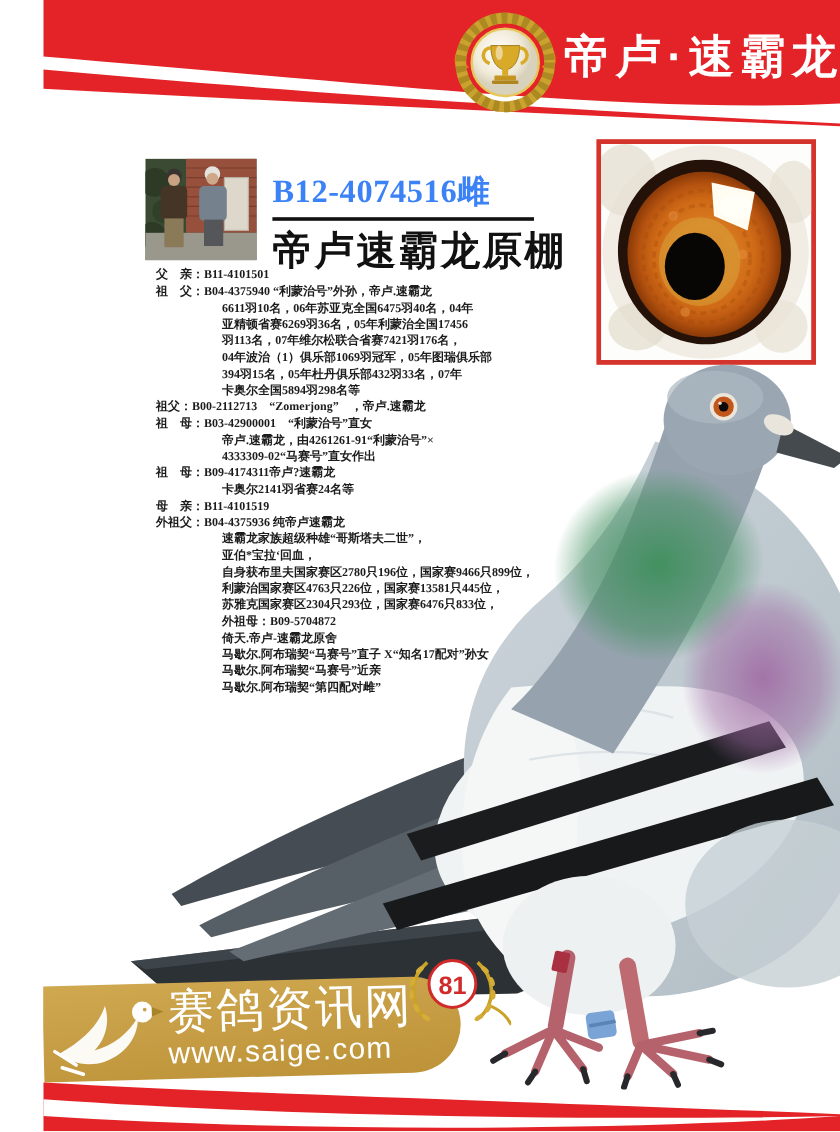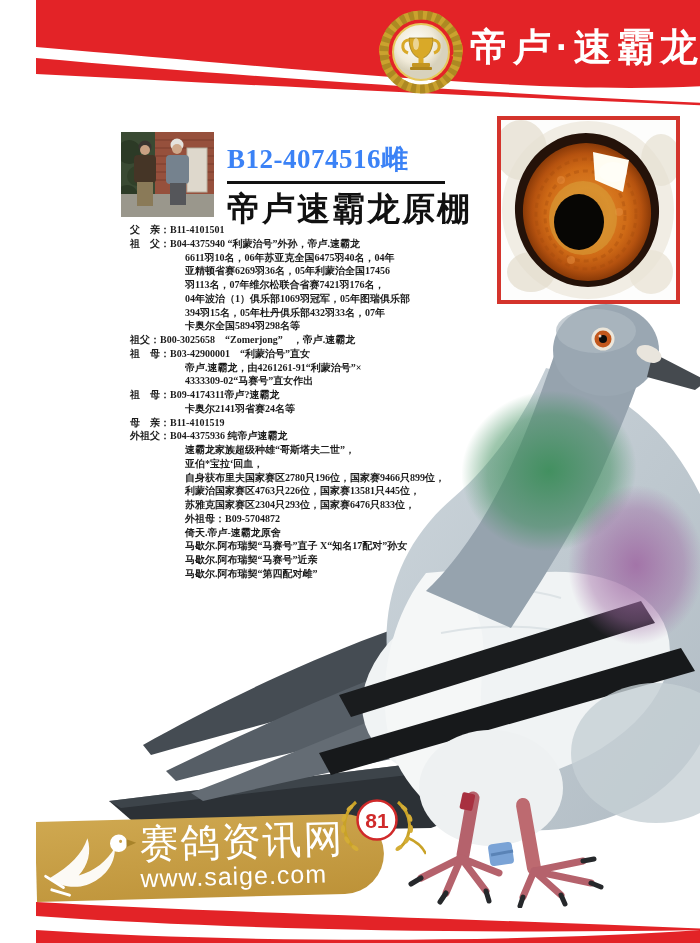--- a/index.html
+++ b/index.html
@@ -154,21 +154,21 @@
 
   <div class="pedigree" id="pedigree">
       <div class="pline ind0">父　亲：B11-4101501</div>
       <div class="pline ind0">祖　父：B04-4375940 “利蒙治号”外孙，帝卢.速霸龙</div>
       <div class="pline ind1">6611羽10名，06年苏亚克全国6475羽40名，04年</div>
       <div class="pline ind1">亚精顿省赛6269羽36名，05年利蒙治全国17456</div>
       <div class="pline ind1">羽113名，07年维尔松联合省赛7421羽176名，</div>
       <div class="pline ind1">04年波治（1）俱乐部1069羽冠军，05年图瑞俱乐部</div>
       <div class="pline ind1">394羽15名，05年杜丹俱乐部432羽33名，07年</div>
       <div class="pline ind1">卡奥尔全国5894羽298名等</div>
-      <div class="pline ind0">祖父：B00-3025658　“Zomerjong”　，帝卢.速霸龙</div>
+      <div class="pline ind0">祖父：B00-2112713　“Zomerjong”　，帝卢.速霸龙</div>
       <div class="pline ind0">祖　母：B03-42900001　“利蒙治号”直女</div>
       <div class="pline ind1">帝卢.速霸龙，由4261261-91“利蒙治号”×</div>
       <div class="pline ind1">4333309-02“马赛号”直女作出</div>
       <div class="pline ind0">祖　母：B09-4174311帝卢?速霸龙</div>
       <div class="pline ind1">卡奥尔2141羽省赛24名等</div>
       <div class="pline ind0">母　亲：B11-4101519</div>
       <div class="pline ind0">外祖父：B04-4375936 纯帝卢速霸龙</div>
       <div class="pline ind1">速霸龙家族超级种雄“哥斯塔夫二世”，</div>
       <div class="pline ind1">亚伯*宝拉‘回血，</div>
       <div class="pline ind1">自身获布里夫国家赛区2780只196位，国家赛9466只899位，</div>

